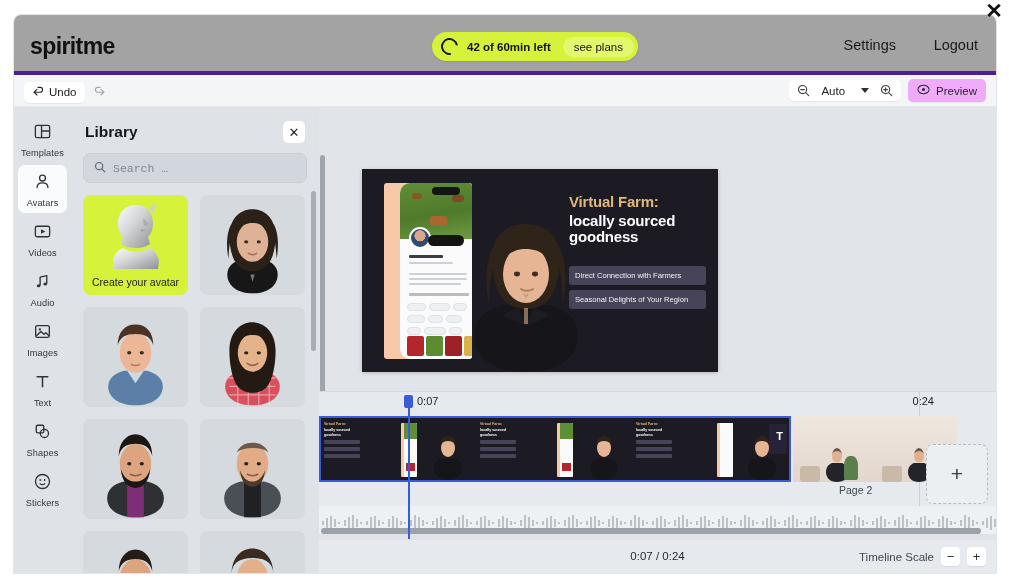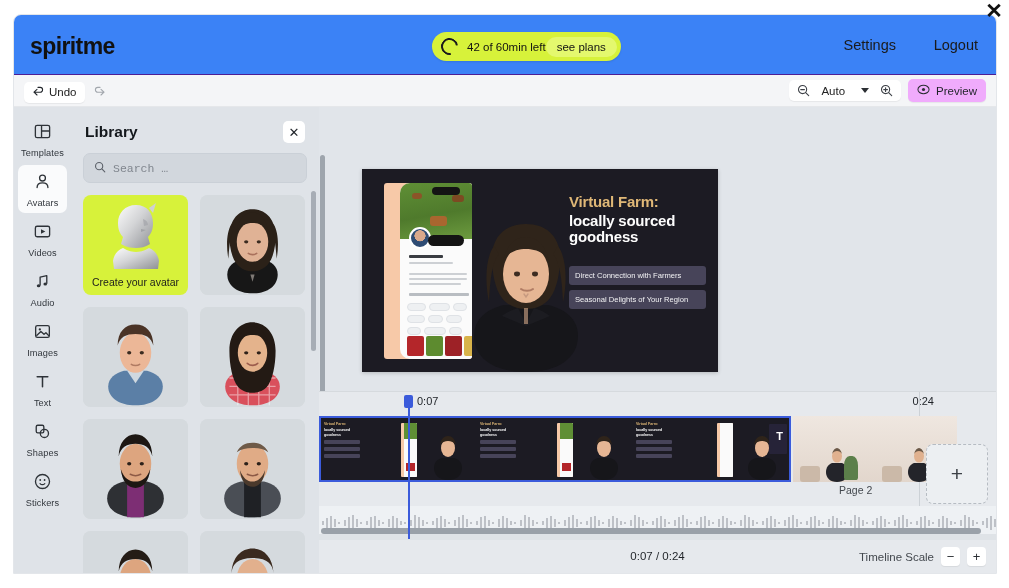--- a/index.html
+++ b/index.html
@@ -24,38 +24,38 @@
     position: absolute; left: 13px; top: 14px;
     width: 984px; height: 560px;
     background: #ffffff;
     border: 1px solid #e3e6ea;
     border-radius: 8px 8px 0 0;
     overflow: hidden;
   }
 
   
   .header {
-    position: relative; height: 60px; background: #3b82f6;
-    border-bottom: 1px solid #4c1d95;
+    position: relative; height: 60px; background: #a3a3a3;
+    border-bottom: 4px solid #4c1d95;
   }
   .logo {
     position: absolute; left: 16px; top: 18px;
     font-size: 23px; font-weight: 700; letter-spacing: -0.6px; color: #111;
   }
   .credit-pill {
     position: absolute; left: 418px; top: 17px;
     height: 29px; display: flex; align-items: center;
     background: #d7f23a; border-radius: 16px; padding: 0 4px 0 9px;
     box-shadow: 0 1px 2px rgba(0,0,0,.10);
     cursor: default;
   }
   .ring { width: 17px; height: 17px; border-radius: 50%;
     border: 2.2px solid #1b1b1b; border-right-color: transparent;
     transform: rotate(36deg); flex: 0 0 auto; }
-  .credit-text { font-size: 11.5px; font-weight: 400; color: #121212; margin: 0 0 0 9px; white-space: nowrap; }
+  .credit-text { font-size: 11.5px; font-weight: 700; color: #121212; margin: 0 12px 0 9px; white-space: nowrap; }
   .see-plans {
     font-size: 11.5px; color: #121212; background: #e4f86e;
     border-radius: 14px; padding: 4px 11px; white-space: nowrap; cursor: pointer;
   }
   .hdr-link {
     position: absolute; top: 30px; transform: translateY(-50%);
     font-size: 14.5px; color: #1a1a1a; cursor: pointer;
   }
   .hdr-link.settings { right: 100px; }
   .hdr-link.logout { right: 18px; }

